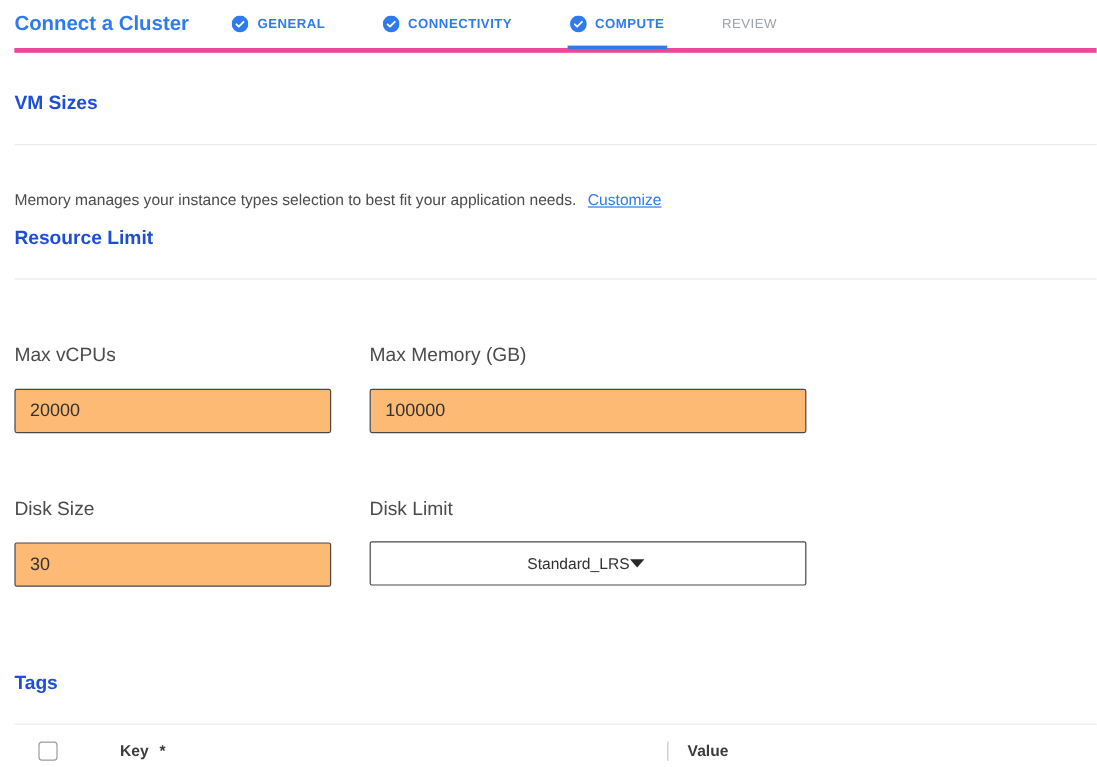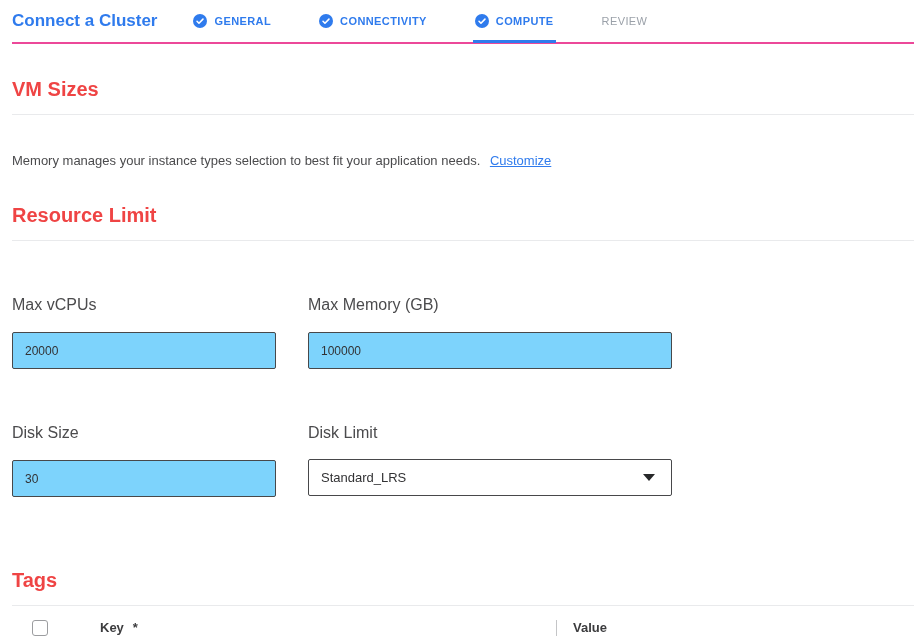--- a/index.html
+++ b/index.html
@@ -7,67 +7,67 @@
   body {
     width:914px; height:639px; overflow:hidden;
     font-family:"Liberation Sans","DejaVu Sans",sans-serif;
     color:#323234;
   }
   .page { padding-left:12px; width:914px; }
 
   
   .top-bar {
     display:flex; align-items:center; gap:36px;
-    height:44px; border-bottom:2px solid #ec4899;
+    height:44px; border-bottom:4px solid #ec4899;
   }
   .page-title {
     font-size:17px; font-weight:700; color:#2f7bed; white-space:nowrap;
   }
   .tabs { display:flex; gap:48px; align-self:stretch; align-items:center; }
   .tab {
     position:relative; display:flex; align-items:center; gap:7px;
     height:100%; cursor:pointer;
     font-size:11px; font-weight:600; letter-spacing:.4px; color:#2f7bed;
   }
   .tab.future { color:#9ba1a9; font-weight:500;justify-content:center; }
   .tab.active::after {
     content:""; position:absolute; left:-2px; right:-2px; bottom:-1px;
     height:3px; background:#2f7bed;
   }
   .check-icon { display:inline-flex; width:14px; height:14px; }
 
   
   .section-heading {
-    font-size:20px; font-weight:600; color:#ef4444;
-    padding-bottom:13px; border-bottom:1px solid #e9eaec;
+    font-size:16px; font-weight:600; color:#1d4ed8;
+    padding-bottom:24px; border-bottom:1px solid #e9eaec;
   }
   .h-vm   { margin-top:34px; }
-  .h-rl   { margin-top:36px; }
+  .h-rl   { margin-top:16px; }
   .h-os   { margin-top:74px; }
   .h-tags { margin-top:72px; }
 
   .vm-desc-row { margin-top:38px; font-size:13px; color:#4b4b4d; }
   .customize-link { color:#2f7bed; text-decoration:underline; margin-left:6px; cursor:pointer; }
 
   .field-grid {
     display:grid; grid-template-columns:264px 364px; column-gap:32px;
     margin-top:23px;
   }
   .field-label { font-size:16px; color:#4b4b4d;margin-top:32px; }
   .field-input {
     margin-top:18px; width:100%; height:37px;
     border:1px solid #47484a; border-radius:2px;
-    padding:0 12px; font-size:12px; color:#323234;
+    padding:0 12px; font-size:15px; color:#323234;
     font-family:"Liberation Sans","DejaVu Sans",sans-serif;
-    background:#7dd3fc; outline:none;
+    background:#fdba74; outline:none;
   }
   .select-box {
     margin-top:17px; height:37px;
     border:1px solid #47484a; border-radius:2px;
-    display:flex; align-items:center; justify-content:space-between;
+    display:flex; align-items:center; justify-content:center;
     padding:0 16px 0 12px; font-size:13px; color:#323234;
     background:#fff; cursor:pointer;
   }
   .caret-down-icon {
     width:0; height:0;
     border-left:6px solid transparent; border-right:6px solid transparent;
     border-top:7px solid #27282a;
   }
 
   

